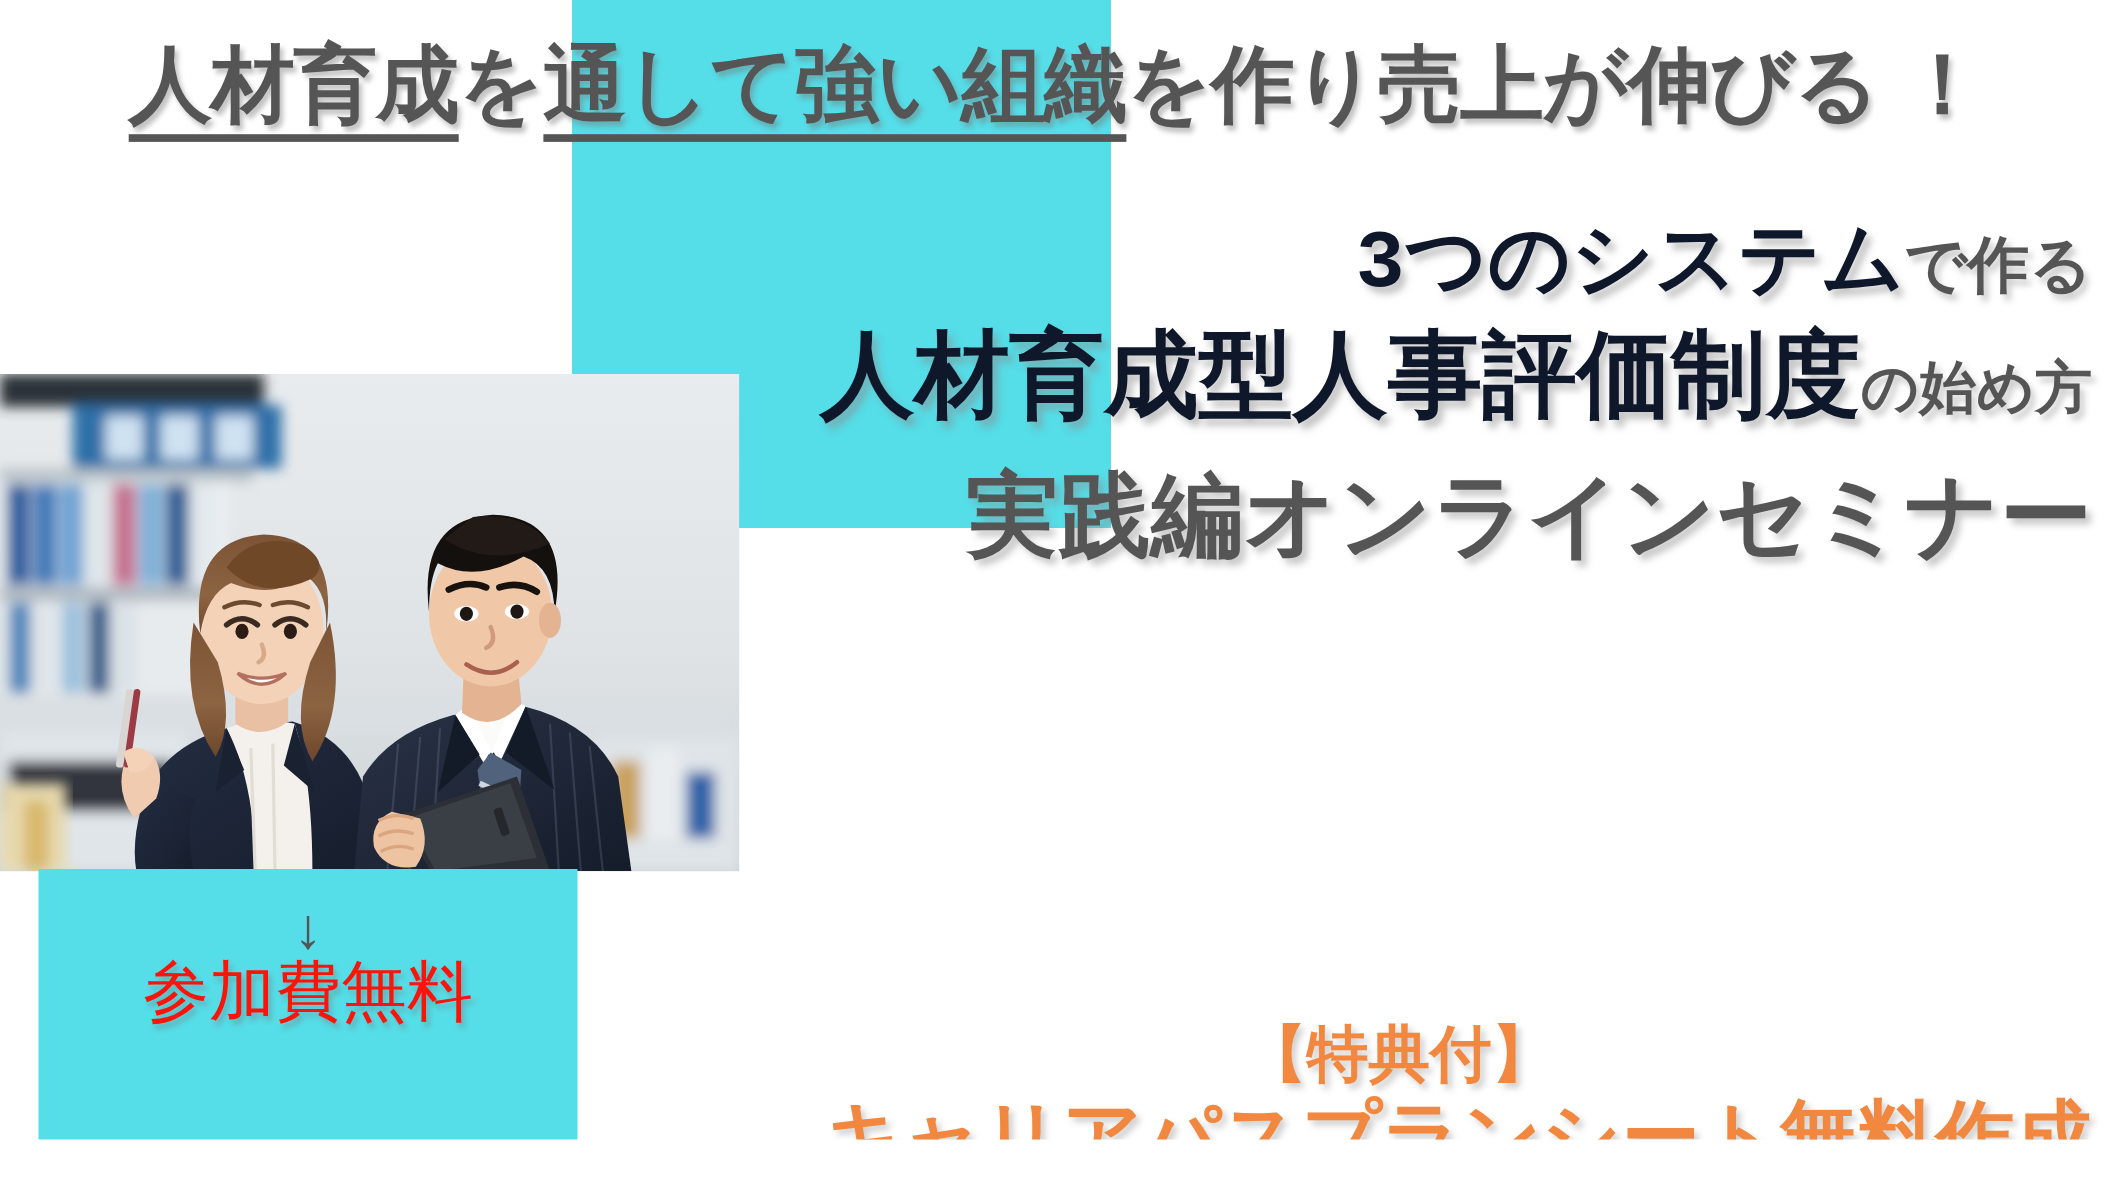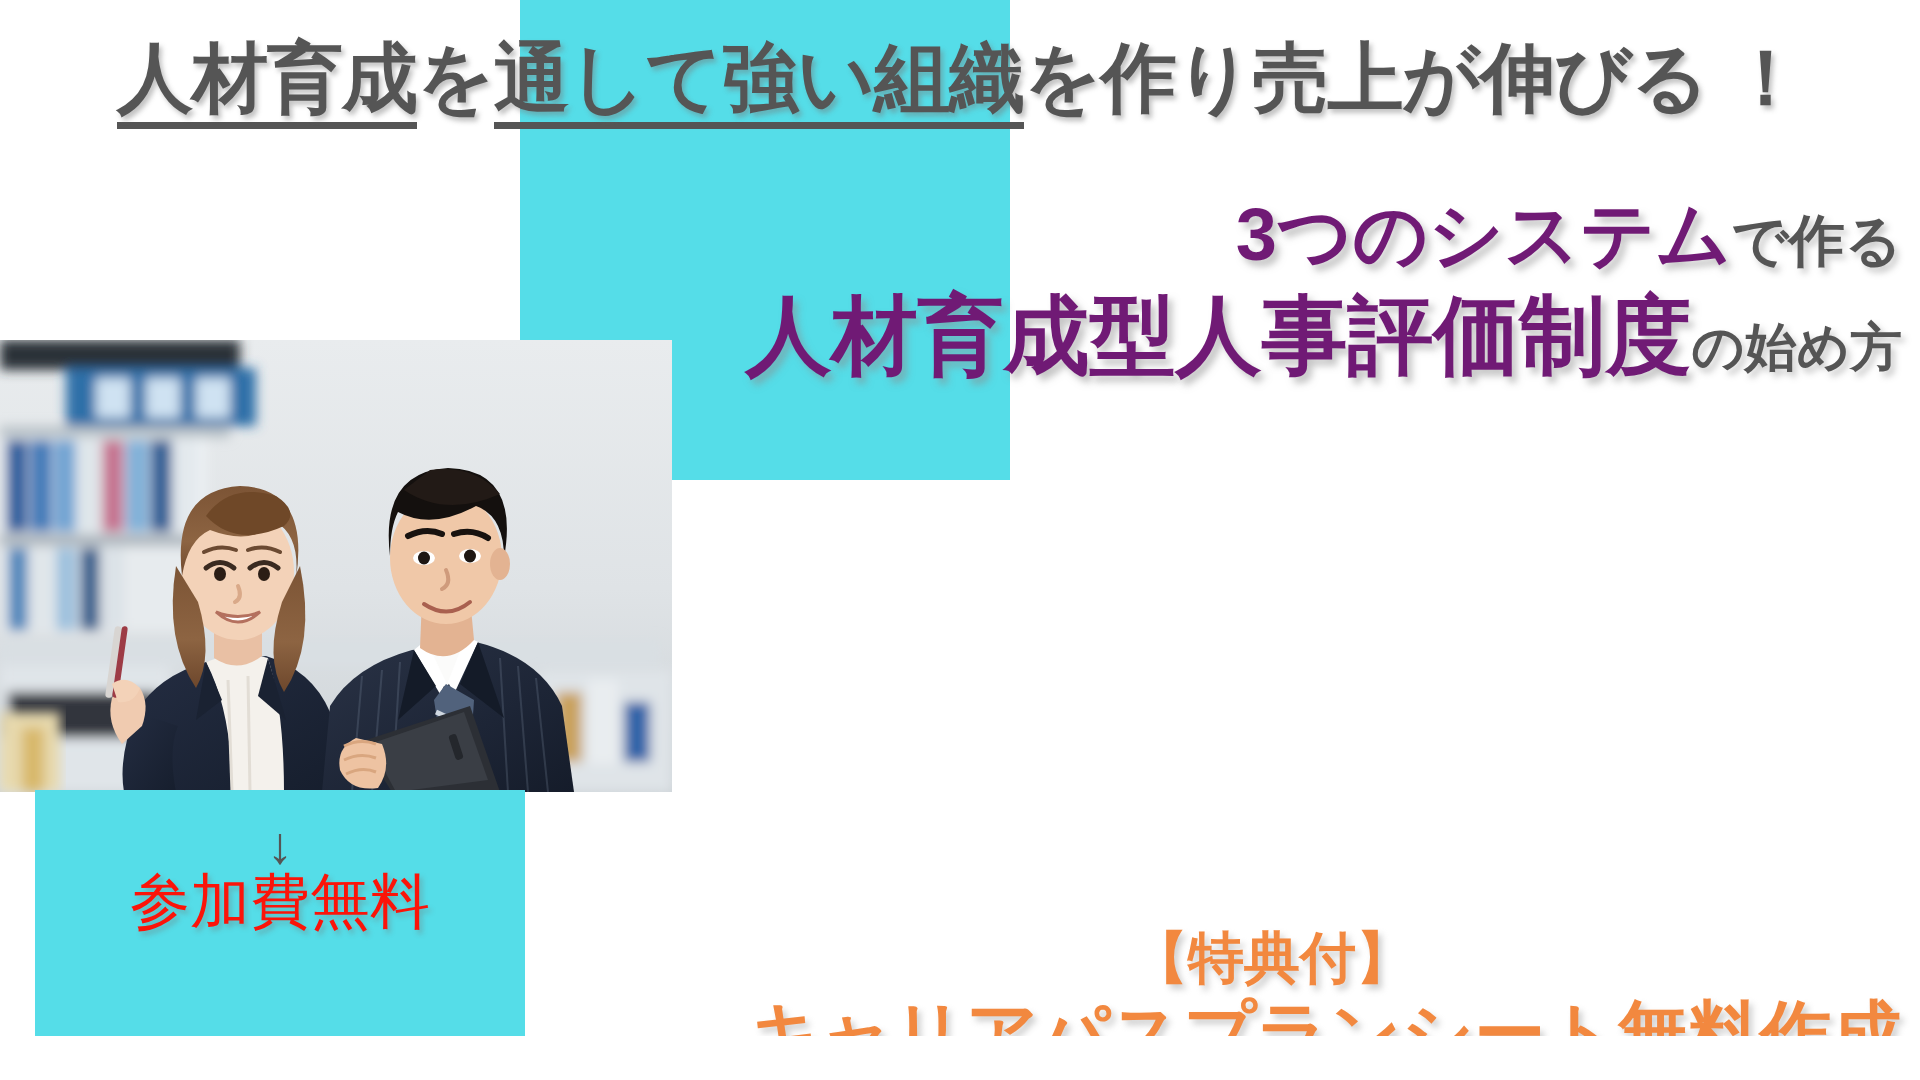--- a/index.html
+++ b/index.html
@@ -64,23 +64,24 @@
     position:absolute;
     left:560px; top:198px; width:1360px;
     z-index:6;
     text-align:right;
     padding-right:18px;
     white-space:nowrap;
   }
   .line { line-height:1.0; margin-bottom:6px; }
 
   .red {
-    color:#701a75;
+    color:#0f172a;
     font-weight:bold;
     text-shadow:5px 6px 7px rgba(140,140,140,0.50);
+    font-family:Liberation Mono, monospace;
   }
   .gray {
     color:#555555;
     font-weight:bold;
     text-shadow:4px 5px 6px rgba(140,140,140,0.45);
   }
 
   .l1 { font-size:74px; }
   .l1 .gray { font-size:56px; }
 
@@ -318,20 +319,21 @@
     <span class="u">人材育成</span><span>を</span><span class="u">通して強い組織</span><span>を作り売上が伸びる ！</span>
   </div>
 
   <div class="copy">
     <div class="line l1">
       <span class="red">3つのシステム</span><span class="gray">で作る</span>
     </div>
     <div class="line l3">
       <span class="red">人材育成型人事評価制度</span><span class="gray">の始め方</span>
     </div>
+    <div class="line l4">実践編オンラインセミナー</div>
   </div>
 
   <div class="bonus">
     <div class="bonus-tag">【特典付】</div>
     <div class="bonus-body">キャリアパスプランシート無料作成</div>
   </div>
 
   <div class="price">
     <div class="price-arrow">↓</div>
     <div class="price-new">参加費無料</div>

